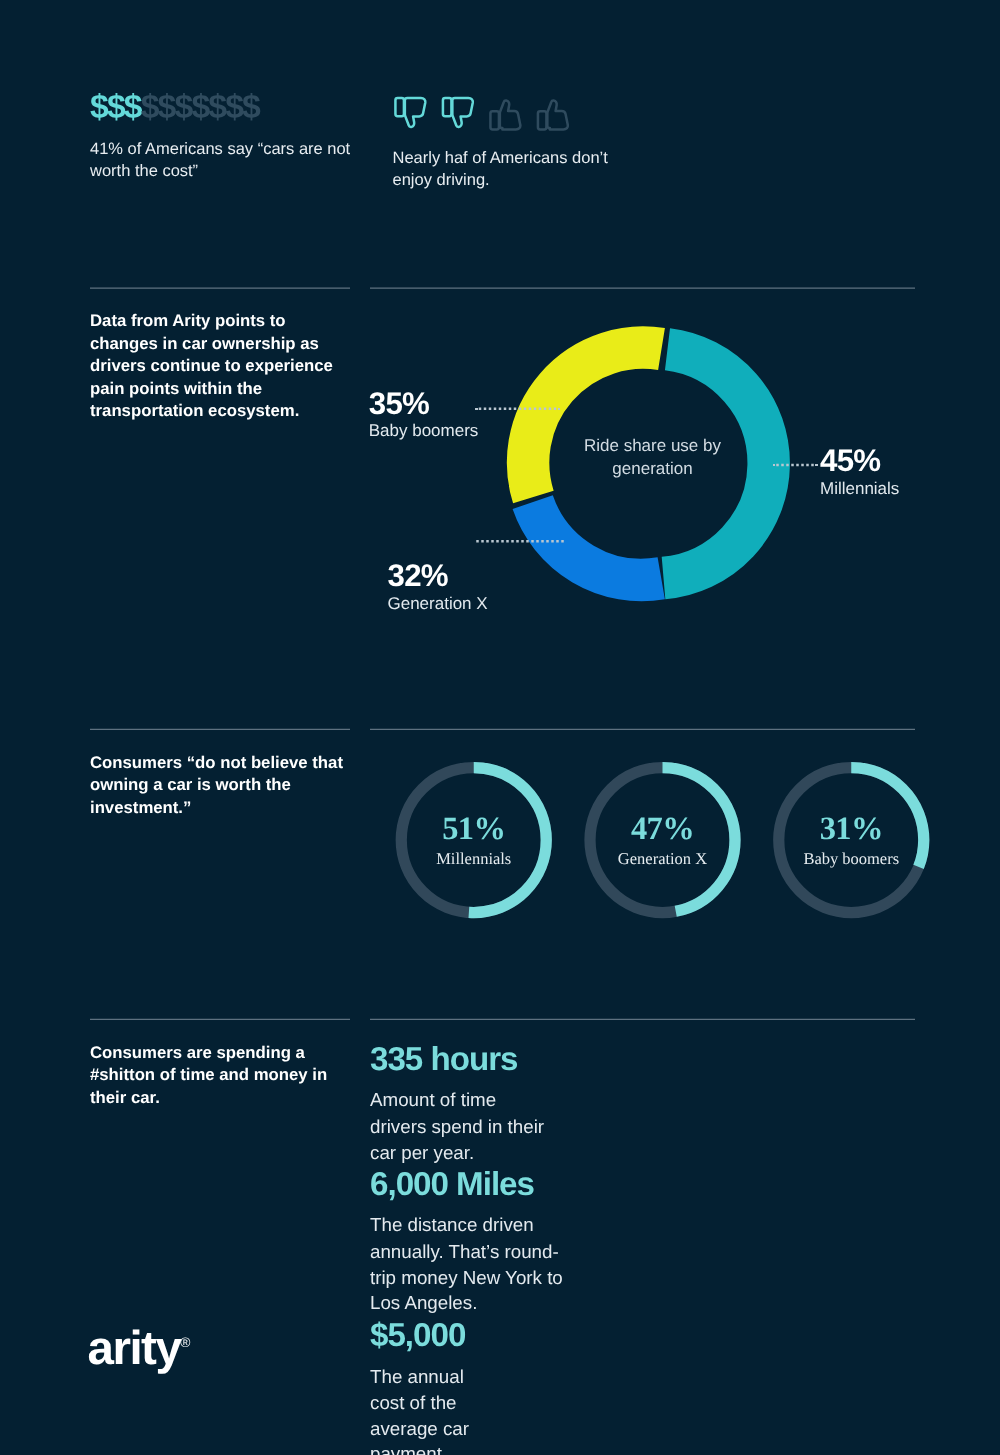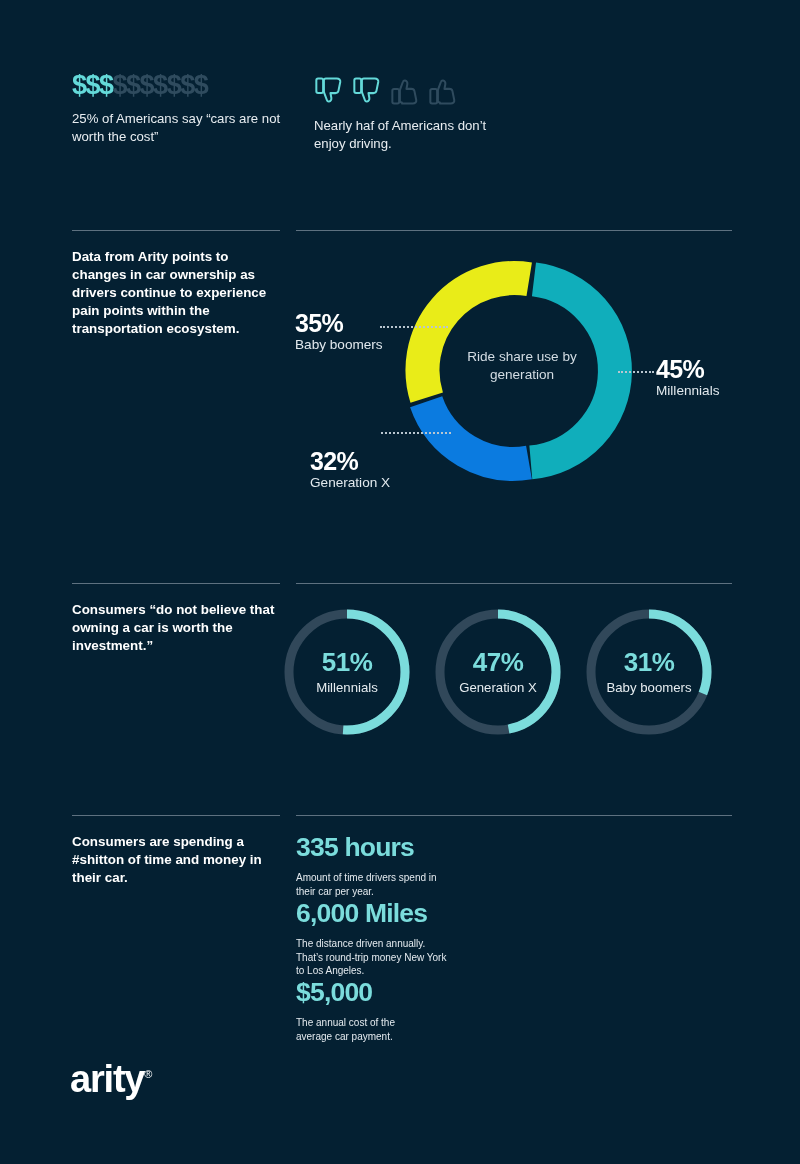--- a/index.html
+++ b/index.html
@@ -140,25 +140,26 @@
     border-top: 2px dotted #B9C6D0;
     height: 0;
   }
   .leader.l1 { left: 84px;  top: 88px;  width: 68px; }
   .leader.l2 { left: 85px;  top: 194px; width: 70px; }
   .leader.l3 { left: 322px; top: 133px; width: 36px; }
 
   
   .gauges {
     position: absolute;
-    left: 280px;
+    left: 312px;
     top: 22px;
     width: 436px;
     display: flex;
     justify-content: space-between;
+    font-family: Liberation Serif, serif;
   }
   .gauge { position: relative; width: 134px; height: 134px; }
   .gauge-inner {
     position: absolute;
     inset: 0;
     display: flex;
     flex-direction: column;
     align-items: center;
     justify-content: center;
   }
@@ -192,21 +193,21 @@
   .bigstat .value {
     font-size: 26.5px;
     font-weight: bold;
     color: #7BDCDC;
     line-height: 1.1;
     letter-spacing: -0.8px;
     white-space: nowrap;
     margin-bottom: 9px;
   }
   .bigstat .desc {
-    font-size: 10px;
+    font-size: 15px;
     line-height: 1.38;
     color: #E4EAEF;
   }
 
   
   .logo {
     position: absolute;
     left: 70px;
     top: 1060px;
     color: #FFFFFF;
@@ -227,21 +228,21 @@
 
 <div class="page">
 
   <div class="header">
 
 
     <div class="header-stat money">
       <div class="money-row">
         <span class="on">$$$</span><span class="off">$$$$$$$</span>
       </div>
-      <div class="stat-caption">25% of Americans say “cars are not worth the cost”</div>
+      <div class="stat-caption">41% of Americans say “cars are not worth the cost”</div>
     </div>
 
     <div class="header-stat thumbs">
       <div class="thumbs-row">
         <svg class="thumb-ico" viewBox="0 0 32 32">
           <g fill="none" stroke="#64D9D9" stroke-width="1.9" stroke-linejoin="round" stroke-linecap="round">
             <rect x="2.2" y="4.2" width="6.4" height="13.6" rx="1.6"></rect>
             <path d="M11.2 4.2h10.2c2.3 0 3.6 1.3 3.3 3.3l-1.7 8.4c-.3 1.4-1.4 2.1-2.9 2.1h-4.6l.8 4.4c.3 1.8-.6 3.3-2.2 3.5-.9.1-1.6-.3-1.9-1.2l-2.6-6.9c-.2-.5-.3-1-.3-1.5V5.8c0-.9.7-1.6 1.9-1.6z"></path>
           </g>
         </svg>

